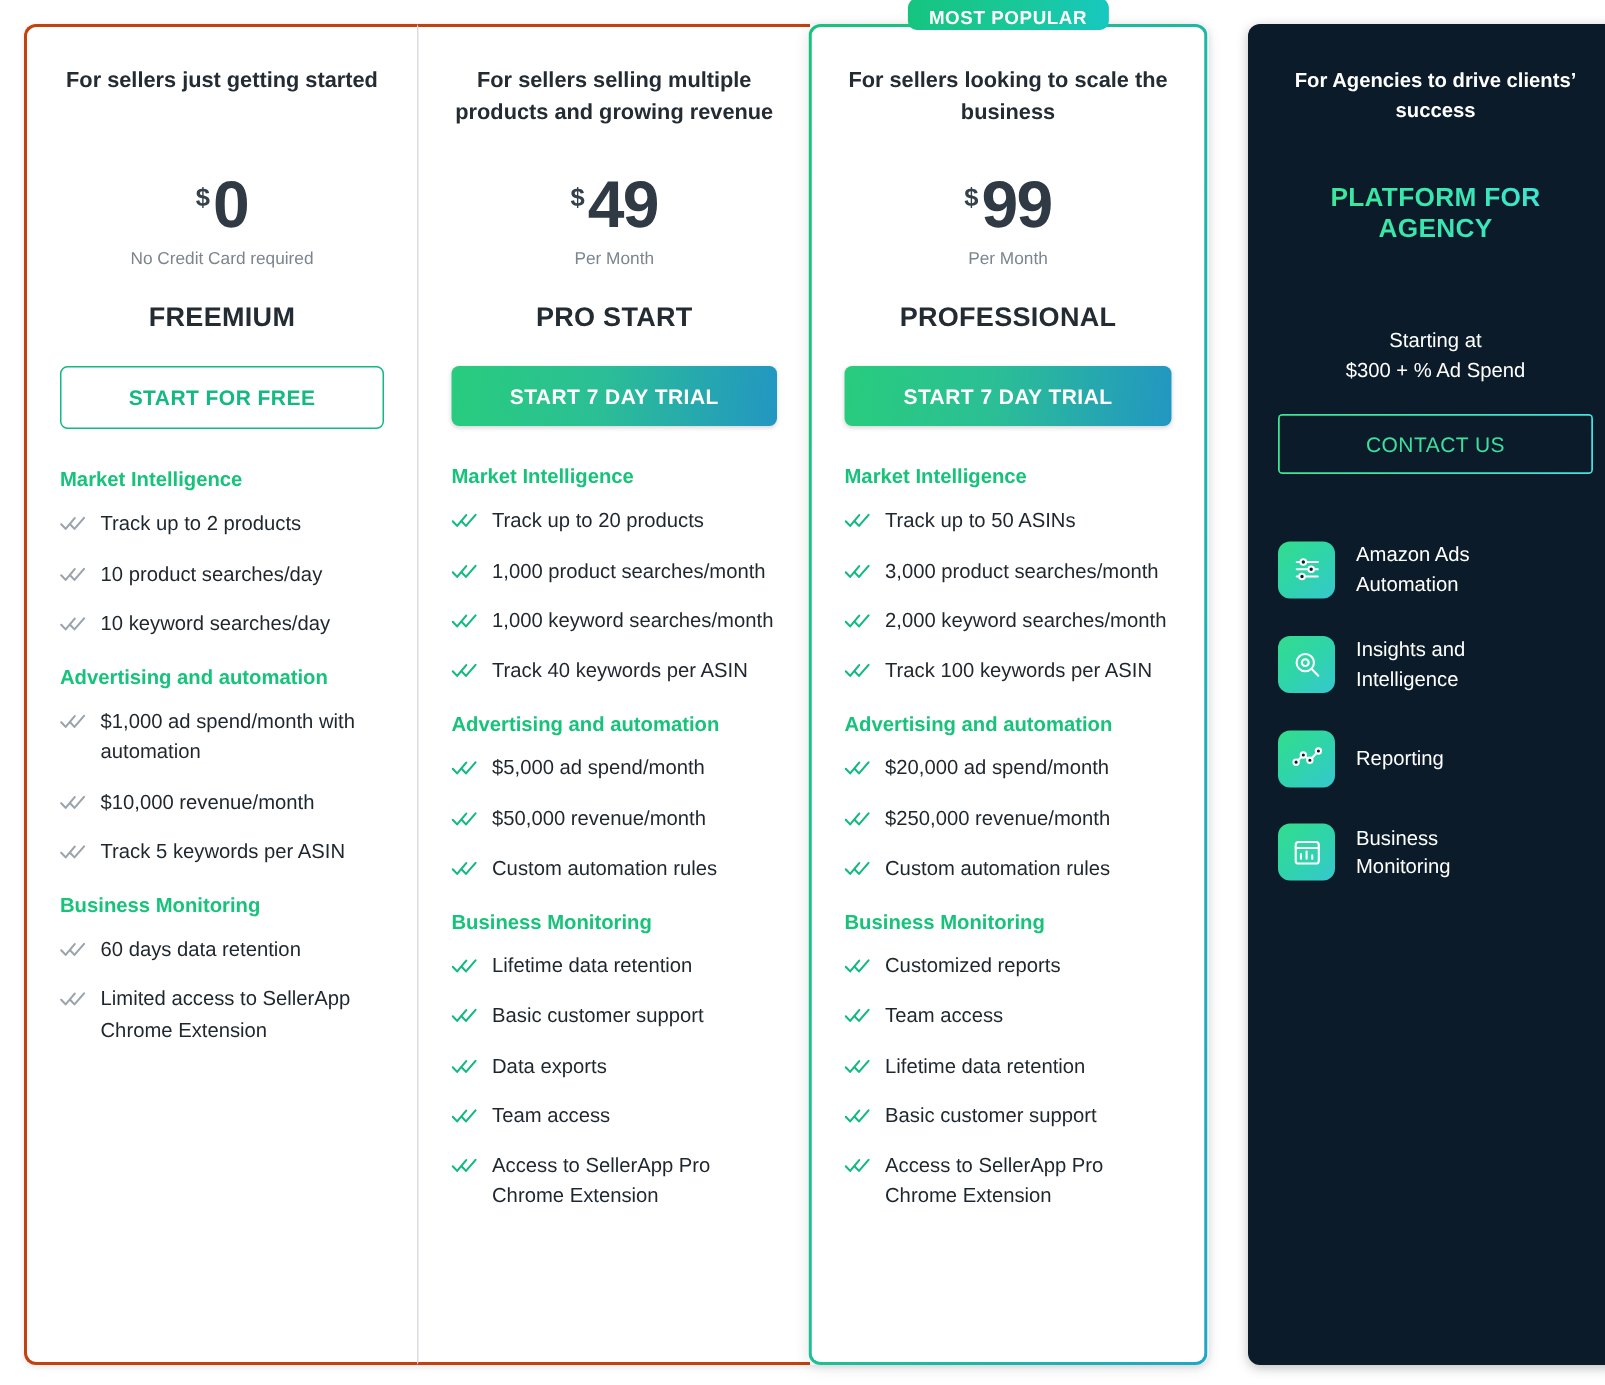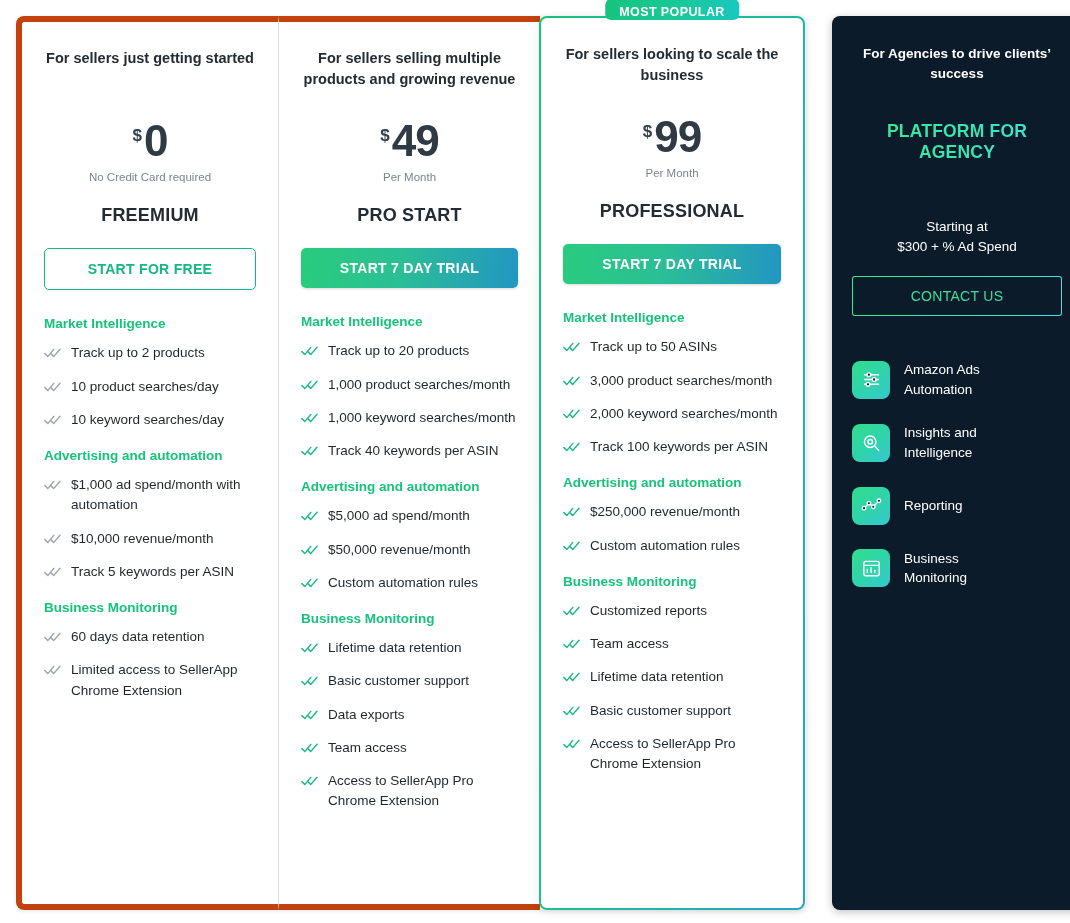--- a/index.html
+++ b/index.html
@@ -27,21 +27,21 @@
     display: flex;
     border-radius: 8px;
     background: #ffffff;
     box-shadow: 0 1px 4px rgba(0,0,0,0.10);
   }
   .plan-card {
     position: relative;
     width: 262px;
     background: #ffffff;
     padding: 0 22px;
-    border: 6px solid #c2410c;
+    border: 2px solid #c2410c;
   }
   .plan-card.first  { border-radius: 8px 0 0 8px; border-right: none; }
   .plan-card.second { border-left: 1px solid #d9dce0; border-right: none; }
 
   
   .plan-card.featured {
     width: 266px;
     border: none;
     border-radius: 8px;
     background:
@@ -455,20 +455,27 @@
             <span class="feat-text">2,000 keyword searches/month</span>
           </div>
           <div class="feat-item">
             <span class="feat-check"><svg width="18" height="14" viewBox="0 0 22 14" fill="none" aria-hidden="true">
                 <path d="M1 7.6 L4.6 11.4 L12 2.6" stroke="#12b981" stroke-width="1.7" stroke-linecap="round" stroke-linejoin="round"></path>
                 <path d="M8.2 7.6 L11.8 11.4 L19.6 2.4" stroke="#12b981" stroke-width="1.7" stroke-linecap="round" stroke-linejoin="round"></path>
               </svg></span>
             <span class="feat-text">Track 100 keywords per ASIN</span>
           </div>
           <div class="feat-group-title">Advertising and automation</div>
+          <div class="feat-item">
+            <span class="feat-check"><svg width="18" height="14" viewBox="0 0 22 14" fill="none" aria-hidden="true">
+                <path d="M1 7.6 L4.6 11.4 L12 2.6" stroke="#12b981" stroke-width="1.7" stroke-linecap="round" stroke-linejoin="round"></path>
+                <path d="M8.2 7.6 L11.8 11.4 L19.6 2.4" stroke="#12b981" stroke-width="1.7" stroke-linecap="round" stroke-linejoin="round"></path>
+              </svg></span>
+            <span class="feat-text">$20,000 ad spend/month</span>
+          </div>
           <div class="feat-item">
             <span class="feat-check"><svg width="18" height="14" viewBox="0 0 22 14" fill="none" aria-hidden="true">
                 <path d="M1 7.6 L4.6 11.4 L12 2.6" stroke="#12b981" stroke-width="1.7" stroke-linecap="round" stroke-linejoin="round"></path>
                 <path d="M8.2 7.6 L11.8 11.4 L19.6 2.4" stroke="#12b981" stroke-width="1.7" stroke-linecap="round" stroke-linejoin="round"></path>
               </svg></span>
             <span class="feat-text">$250,000 revenue/month</span>
           </div>
           <div class="feat-item">
             <span class="feat-check"><svg width="18" height="14" viewBox="0 0 22 14" fill="none" aria-hidden="true">
                 <path d="M1 7.6 L4.6 11.4 L12 2.6" stroke="#12b981" stroke-width="1.7" stroke-linecap="round" stroke-linejoin="round"></path>

